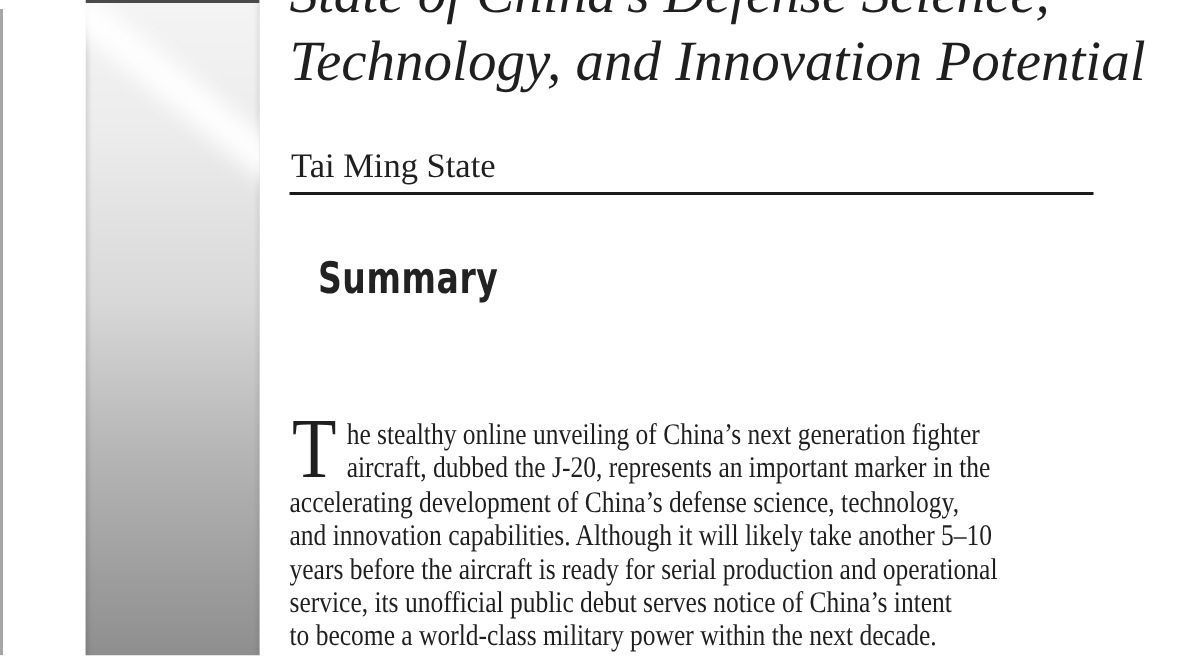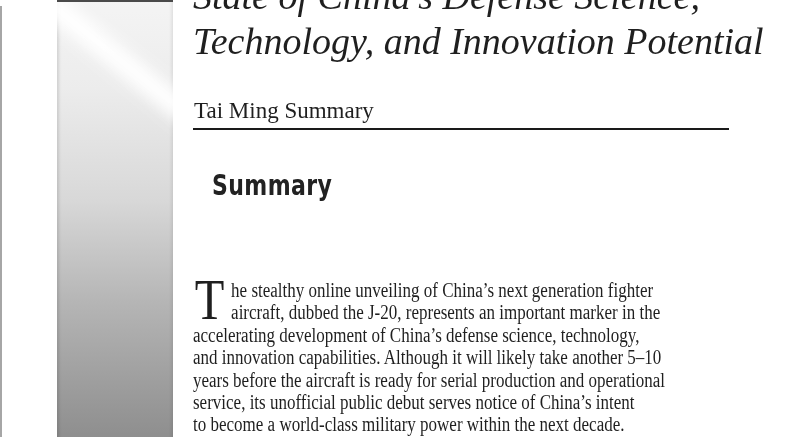--- a/index.html
+++ b/index.html
@@ -94,21 +94,21 @@
   <div class="band">
     <div class="band-streak"></div>
     <div class="band-topline"></div>
   </div>
 
   <div class="title">
     <div>State of China’s Defense Science,</div>
     <div>Technology, and Innovation Potential</div>
   </div>
 
-  <div class="author">Tai Ming Summary</div>
+  <div class="author">Tai Ming State</div>
 
   <div class="rule"></div>
 
   <div class="summary-wrap">
     <span class="summary-text">Summary</span>
   </div>
 
   <div class="body-block">
     <span class="dropcap">T</span>
     <div class="bline">he stealthy online unveiling of China’s next generation fighter</div>

